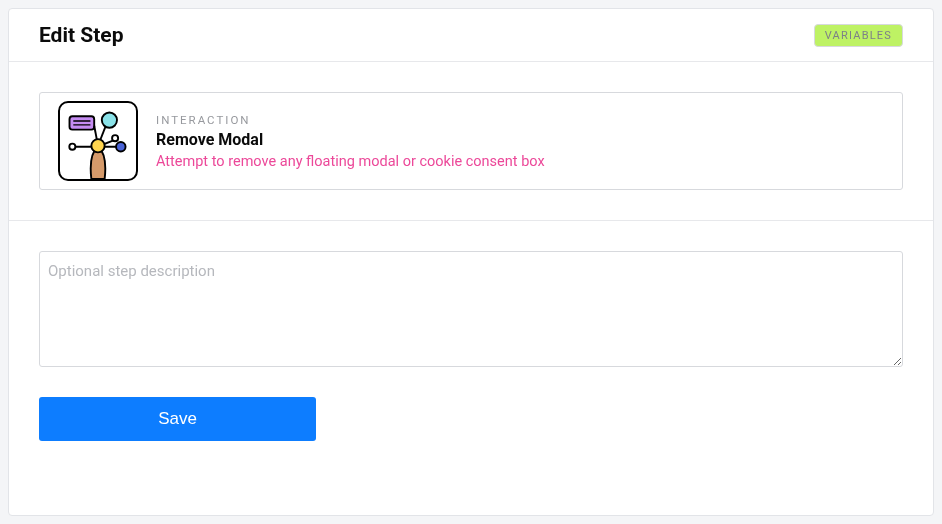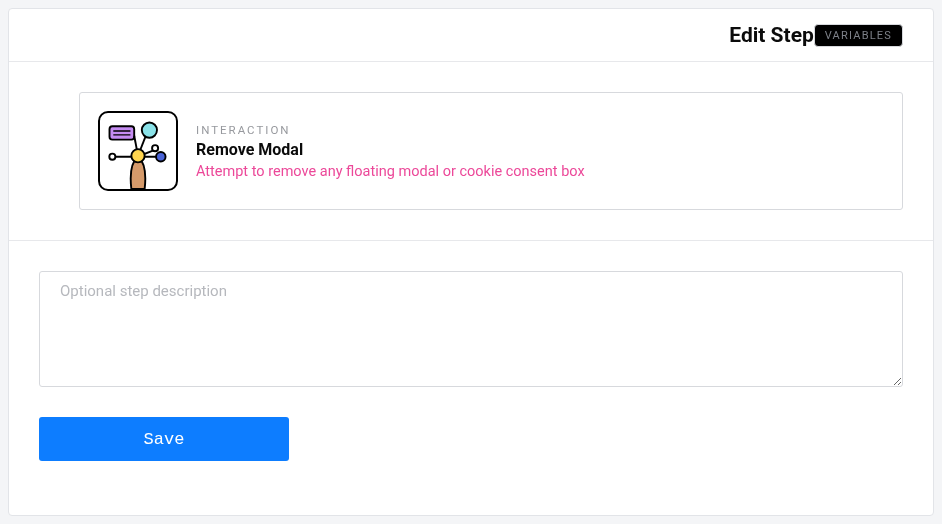--- a/index.html
+++ b/index.html
@@ -15,52 +15,51 @@
     background: #fff;
     border: 1px solid #e2e4e8;
     border-radius: 4px;
     height: 100%;
     display: flex;
     flex-direction: column;
   }
   .panel-header {
     display: flex;
     align-items: center;
-    justify-content: flex-end;
+    justify-content: space-between;
     padding: 14px 30px 14px 30px;
     border-bottom: 1px solid #e7e8eb;
   }
   .panel-title {
     font-size: 21px;
     font-weight: 700;
     color: #0b0b0b;
   }
   .variables-btn {
     border: 1px solid #d7d9dd;
-    background: #000000;
+    background: #bef264;
     color: #7d8088;
     font-size: 11px;
     letter-spacing: 1.2px;
     padding: 4px 10px;
     border-radius: 4px;
     cursor: pointer;
     font-family: inherit;
   }
   .section-card-wrap {
     padding: 30px 30px 30px 30px;
     border-bottom: 1px solid #e7e8eb;
   }
   .step-card {
     border: 1px solid #d7d9dd;
     border-radius: 3px;
-    padding: 18px 18px;
+    padding: 8px 18px;
     display: flex;
     align-items: center;
     gap: 18px;
-    margin-left: 40px;
   }
   .step-icon {
     width: 80px;
     height: 80px;
     border: 2px solid #000;
     border-radius: 10px;
     background: #fff;
     flex: 0 0 auto;
   }
   .step-label {
@@ -85,36 +84,36 @@
     display: flex;
     flex-direction: column;
     gap: 30px;
   }
   .desc-textarea {
     width: 100%;
     height: 116px;
     border: 1px solid #d7d9dd;
     border-radius: 3px;
     resize: both;
-    padding: 10px 20px;
+    padding: 10px 8px;
     font-family: inherit;
     font-size: 15px;
     color: #333;
   }
   .desc-textarea::placeholder { color: #b6b8bd; }
   .save-btn {
-    width: 250px;
+    width: 277px;
     height: 44px;
     background: #0d7dff;
     color: #fff;
     border: none;
     border-radius: 3px;
     font-size: 17px;
     cursor: pointer;
-    font-family: Liberation Mono, monospace;
+    font-family: Liberation Sans, sans-serif;
   }
 </style>
 </head>
 <body>
 
 <div class="panel">
 
   <div class="panel-header">
     <h1 class="panel-title">Edit Step</h1>
     <button class="variables-btn">VARIABLES</button>

